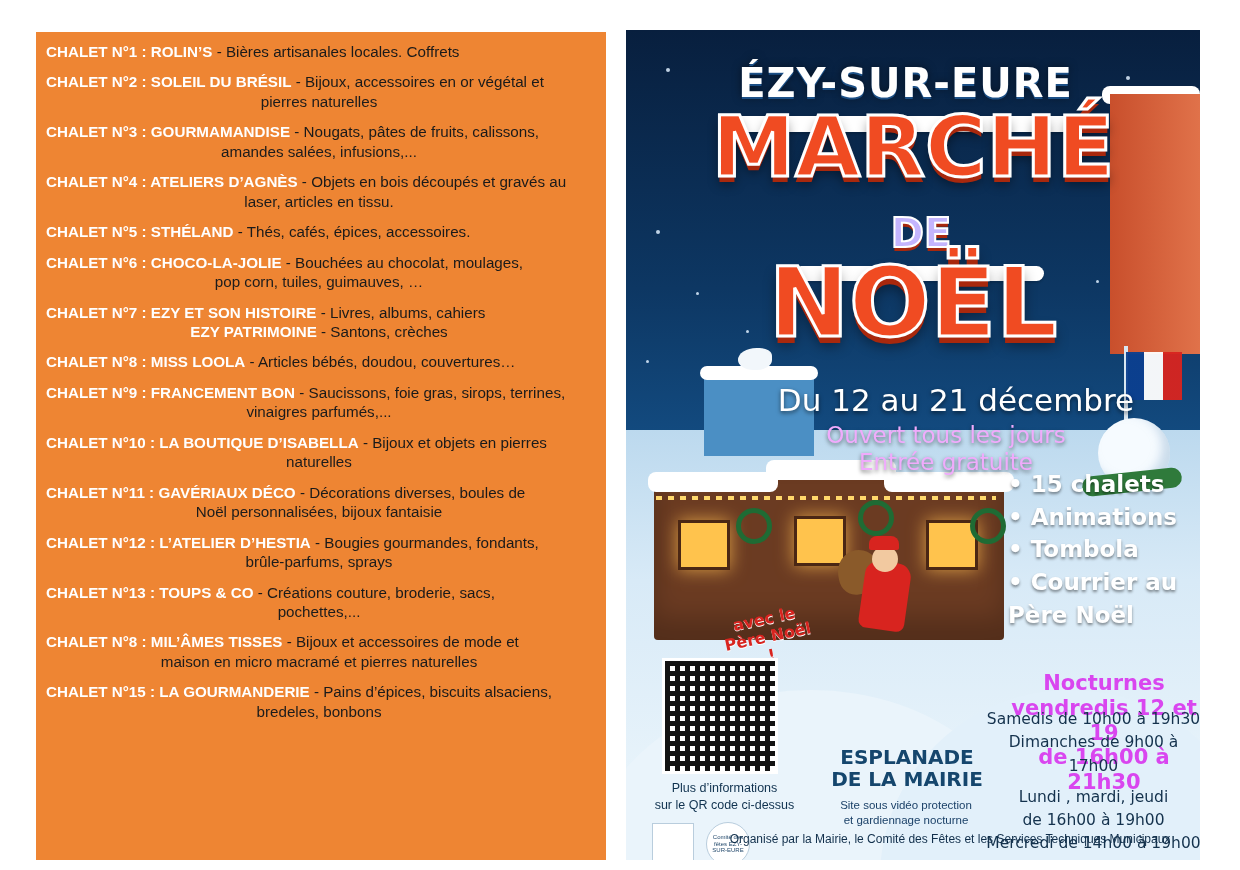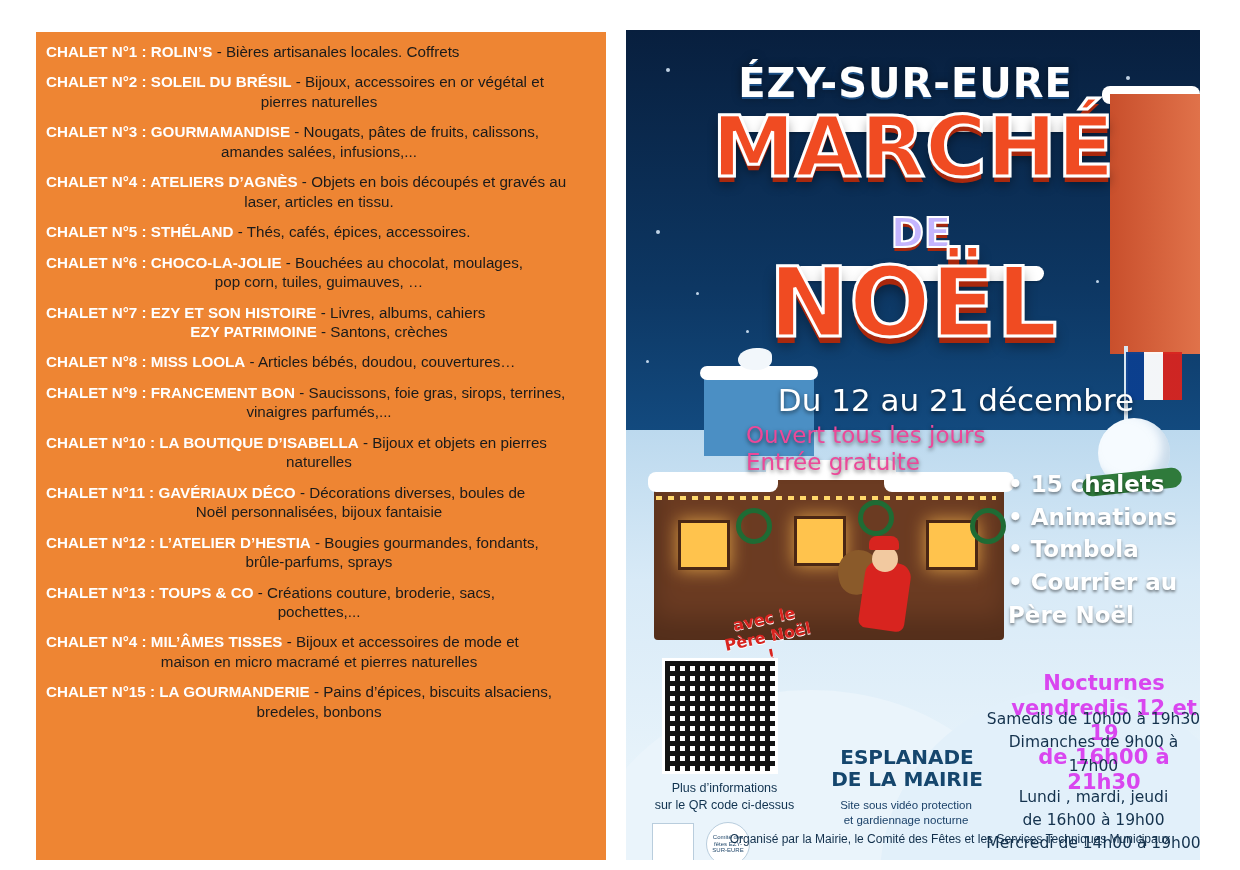--- a/index.html
+++ b/index.html
@@ -172,24 +172,24 @@
     font-weight: normal;
     font-size: 31px;
     color: #ffffff;
     text-shadow: 0 2px 4px rgba(0,0,0,.55);
   }
   .dates-sub {
     position: absolute;
     top: 392px;
     left: 120px;
     width: 400px;
-    text-align: left;
+    text-align: center;
     font-size: 23px;
     font-family: "DejaVu Sans", sans-serif;
-    color: #ec4899;
+    color: #f0abfc;
     line-height: 1.18;
     text-shadow: 0 2px 4px rgba(0,0,0,.55);
   }
   .bullets {
     position: absolute;
     top: 438px;
     left: 382px;
     width: 200px;
     color: #ffffff;
     font-family: "DejaVu Sans", sans-serif;
@@ -504,21 +504,21 @@
         </div>
         <div class="chalet-row">
           <span class="first-line"><span class="chalet-name">CHALET N°12 : L’ATELIER D’HESTIA</span> <span class="chalet-desc">- Bougies gourmandes, fondants,</span></span>
           <span class="cont-line">brûle-parfums, sprays</span>
         </div>
         <div class="chalet-row">
           <span class="first-line"><span class="chalet-name"> CHALET N°13 : TOUPS &amp; CO</span> <span class="chalet-desc">- Créations couture, broderie, sacs,</span></span>
           <span class="cont-line">pochettes,...</span>
         </div>
         <div class="chalet-row">
-          <span class="first-line"><span class="chalet-name">CHALET N°4 : MIL’ÂMES TISSES</span> <span class="chalet-desc">- Bijoux et accessoires de mode et</span></span>
+          <span class="first-line"><span class="chalet-name">CHALET N°8 : MIL’ÂMES TISSES</span> <span class="chalet-desc">- Bijoux et accessoires de mode et</span></span>
           <span class="cont-line">maison en micro macramé et pierres naturelles</span>
         </div>
         <div class="chalet-row">
           <span class="first-line"><span class="chalet-name">CHALET N°15 : LA GOURMANDERIE</span> <span class="chalet-desc">- Pains d’épices, biscuits alsaciens,</span></span>
           <span class="cont-line">bredeles, bonbons</span>
         </div>
       </div>
   </div>
 
   <div class="poster">

